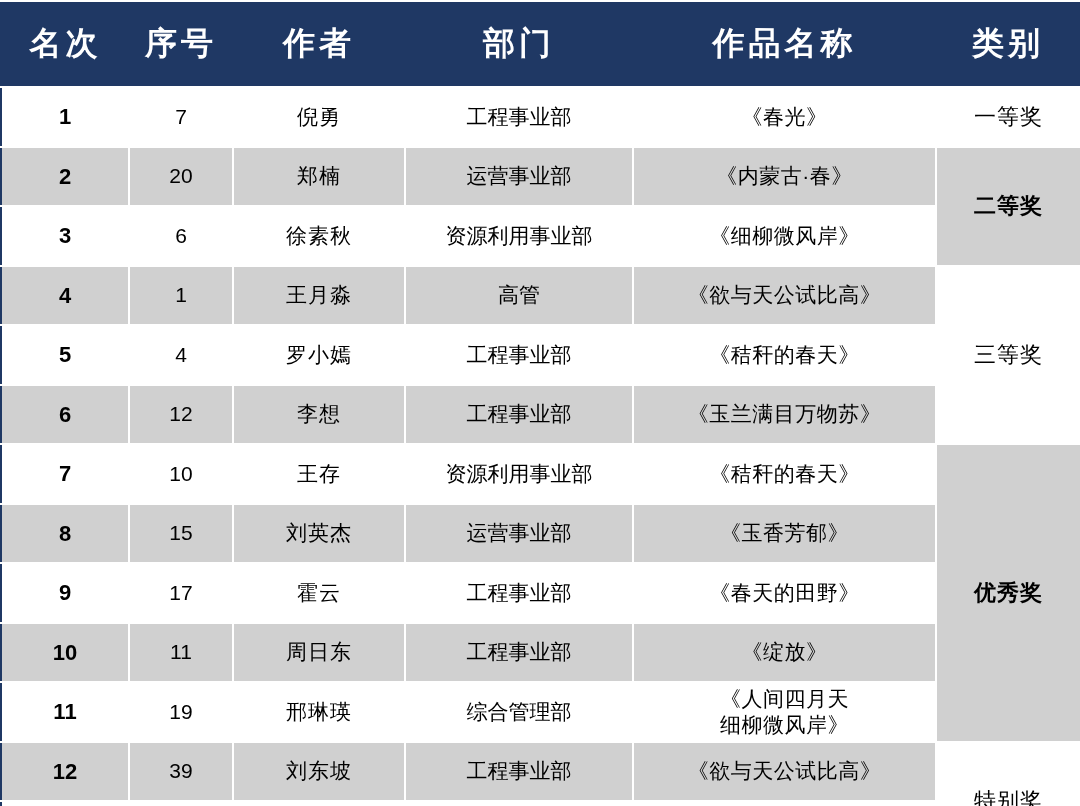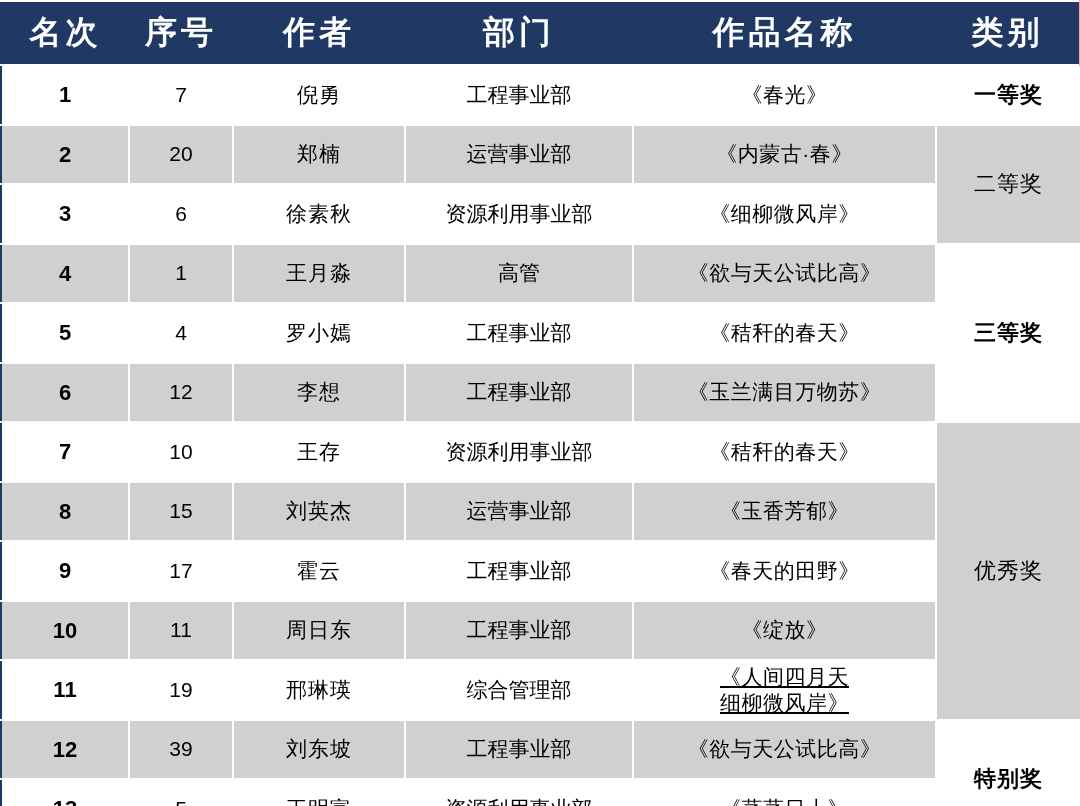--- a/index.html
+++ b/index.html
@@ -33,54 +33,54 @@
     font-family: "Liberation Serif", "DejaVu Serif", serif;
     font-weight: bold;
     font-size: 32px;
     letter-spacing: 4px;
     text-align: center;
     vertical-align: middle;
     height: 62px;
     border: 2px solid #ffffff;
     border-left: none;
     border-right: none;
-    padding: 0;
+    padding: 11px;
   }
   thead th:first-child { border-left: 2px solid #1F3864; }
-  thead th:last-child  { border-right: 4px solid #fca5a5; }
+  thead th:last-child  { border-right: 2px solid #fca5a5; }
 
   tbody td {
     text-align: center;
     vertical-align: middle;
     font-size: 21px;
     height: 57.5px;
     border: 2px solid #ffffff;
     padding: 0 2px;
     line-height: 1.25;
   }
   tbody tr.row-white td { background: #ffffff; }
   tbody tr.row-gray  td { background: #D0D0D0; }
 
   td.rank { font-weight: bold; font-size: 22px; }
   td.no   { font-size: 21px; }
   td.author { letter-spacing: 1px; }
   td.work { letter-spacing: 0.5px; }
 
   
   td.cat { font-size: 22px; letter-spacing: 1px; }
-  td.cat.bg-white { background: #ffffff !important; font-weight: bold; }
-  td.cat.bg-gray  { background: #D0D0D0 !important; }
+  td.cat.bg-white { background: #ffffff !important; }
+  td.cat.bg-gray  { background: #D0D0D0 !important; font-weight: bold; }
 
   
   #award-table { border: 2px solid #1F3864; }
   tbody tr:last-child td { border-bottom: 2px solid #1F3864; }
   tbody td:first-child { border-left: 2px solid #1F3864; }
   tbody td:last-child  { border-right: 2px solid #1F3864; }
 
-  .sep-line { display: block; text-decoration: underline; }
+  .sep-line { display: block; }
 </style>
 </head>
 <body>
 
 <table id="award-table">
   <colgroup>
     <col class="c-rank">
       <col class="c-no">
       <col class="c-author">
     <col class="c-dept">

